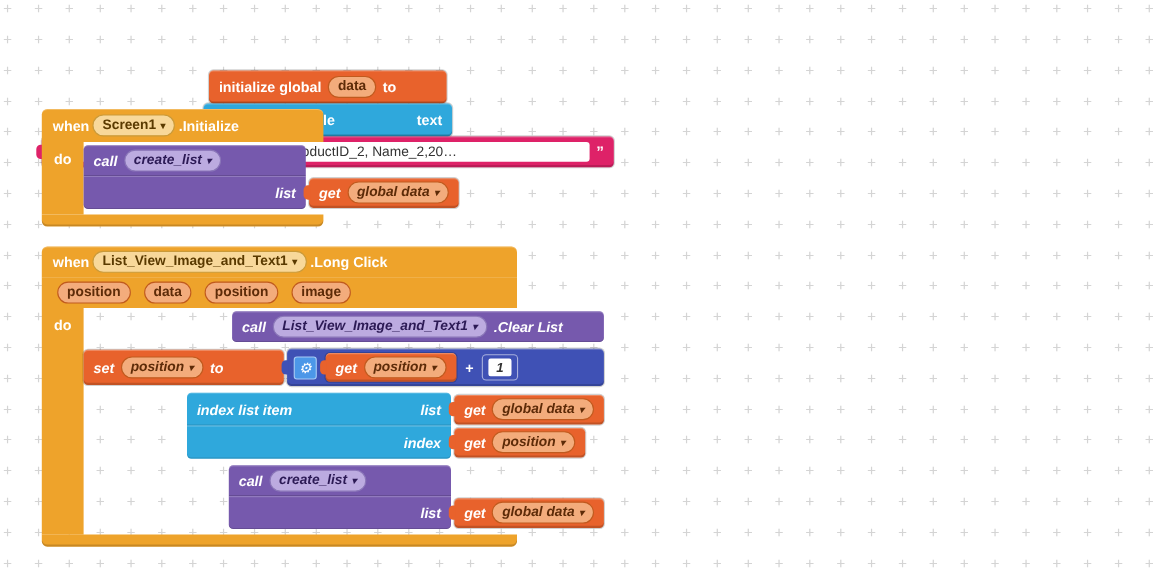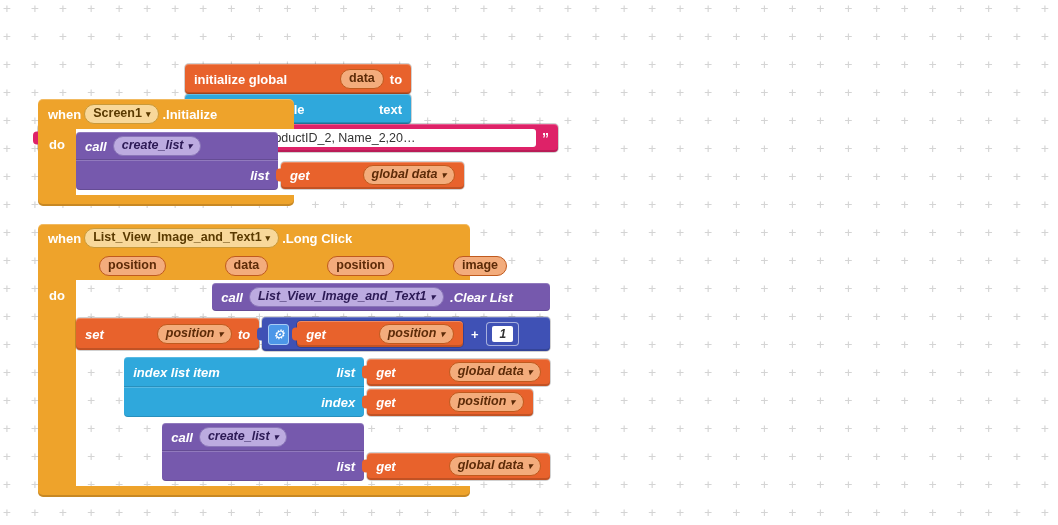--- a/index.html
+++ b/index.html
@@ -38,21 +38,21 @@
   .c-text  { background: var(--text_block); }
   .c-proc  { background: var(--procedure); }
   .c-math  { background: var(--math); }
 
   .chip {
     display: inline-flex; align-items: center; gap: 4px;
     padding: 1.5px 8px; border-radius: 10px;
     font-size: 12.5px; font-weight: bold; white-space: nowrap; line-height: 1.25;
   }
   .chip .dd { font-size: 9px; line-height: 1; }
-  .chip-orange { background: var(--chip_orange); color: var(--chip_orange_text); border: 1px solid var(--chip_orange_border); margin-left: 47px; }
+  .chip-orange { background: var(--chip_orange); color: var(--chip_orange_text); border: 1px solid var(--chip_orange_border); }
   .chip-gold   { background: var(--chip_gold);   color: var(--chip_gold_text);   border: 1px solid var(--chip_gold_border); text-align: right; }
   .chip-purple { background: var(--chip_purple); color: var(--chip_purple_text); border: 1px solid var(--chip_purple_border); }
 
   .ev-header { position: relative; display: flex; align-items: center; gap: 3px; padding: 0 10px; height: 30px; border-radius: 5px 5px 0 0;
                box-shadow: inset 0 1px 0 rgba(255,255,255,.25); }
   .ev-params { display: flex; align-items: center; gap: 12px; padding: 0 14px; height: 28px; }
   .ev-body   { display: flex; align-items: stretch; }
   .ev-spine  { width: 38px; display: flex; justify-content: center; align-items: flex-start; padding-top: 8px; }
   .ev-children { display: flex; flex-direction: column; align-items: flex-end; gap: 6px; padding: 3px 0 5px 0; font-style: italic; }
   .ev-footer { height: 11px; border-radius: 0 0 5px 5px; box-shadow: inset 0 -2px 0 rgba(0,0,0,.16); }

